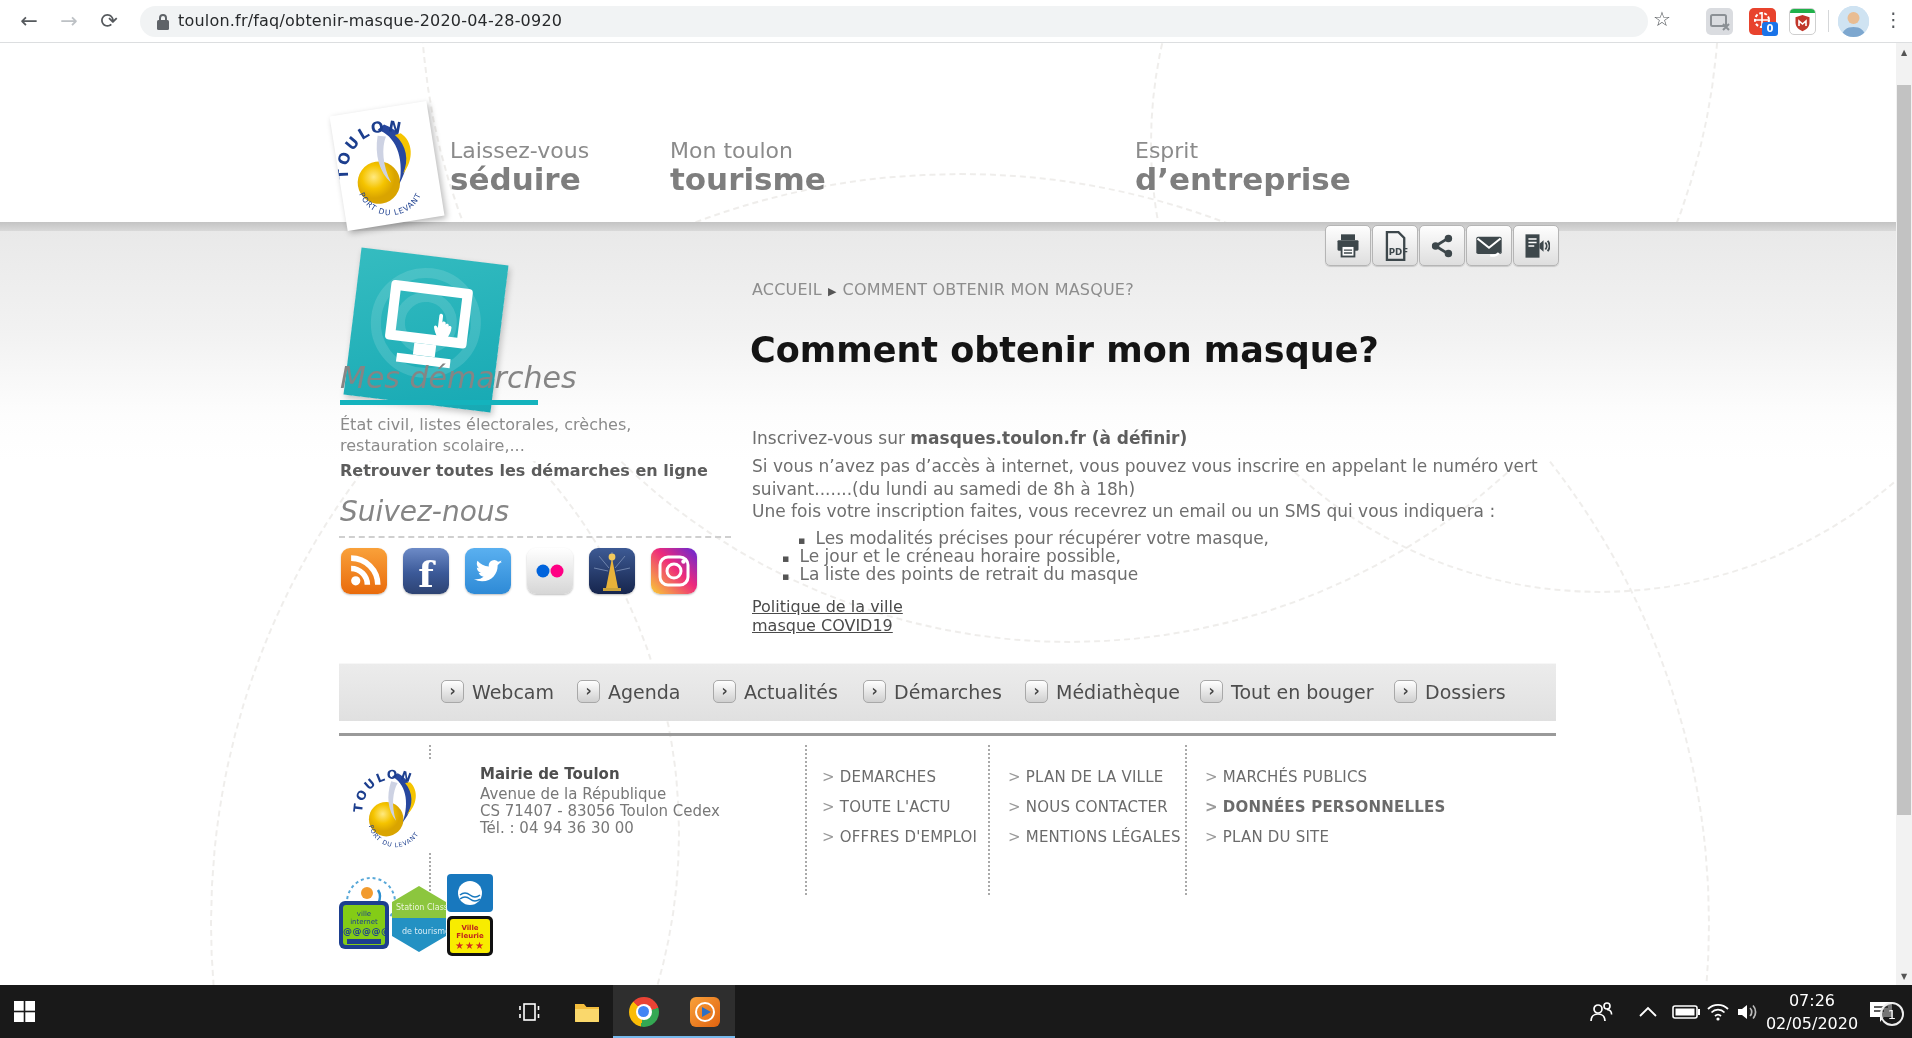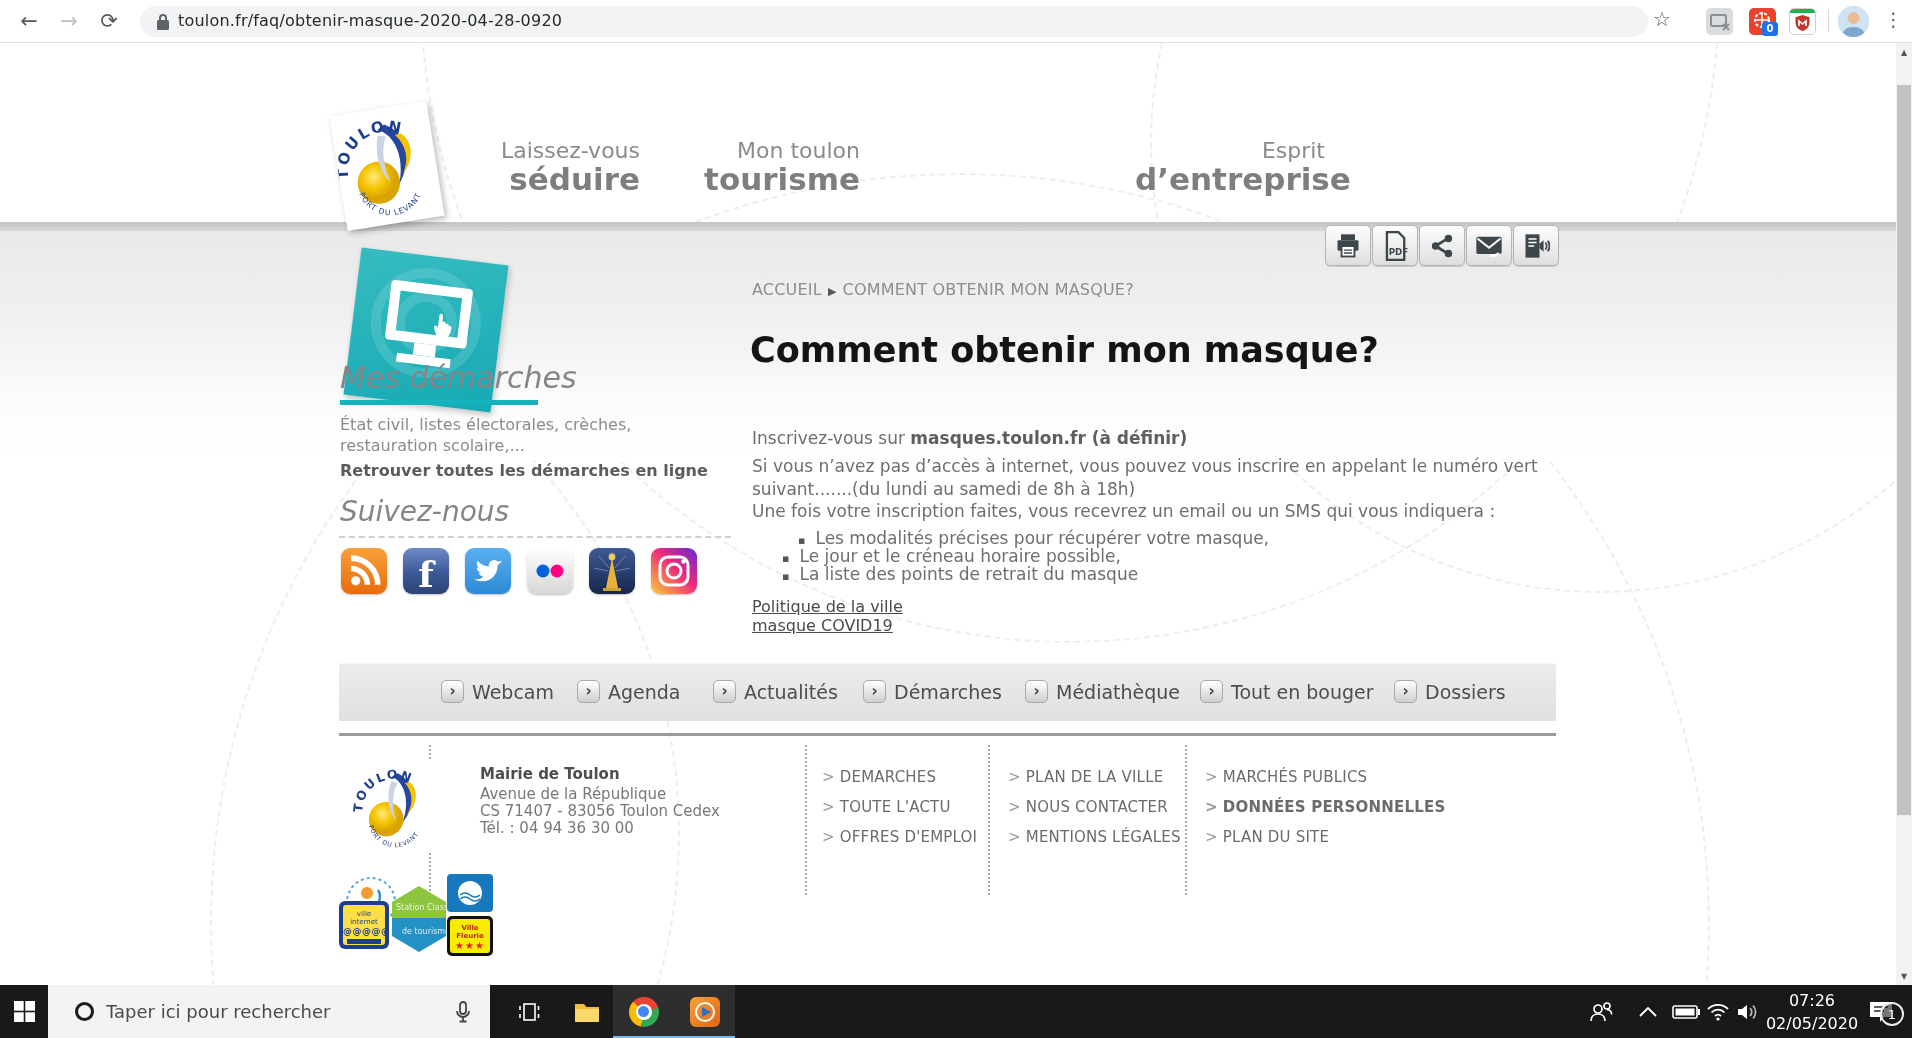--- a/index.html
+++ b/index.html
@@ -18,21 +18,21 @@
   .avatar{left:1838px;top:6px;width:31px;height:31px;border-radius:50%;background:#c6dcf0;overflow:hidden;}
 
   
   .page{left:0;top:43px;width:1896px;height:942px;overflow:hidden;background:#fff;}
   .arc{position:absolute;border:2px dashed #e2e0dc;border-radius:50%;opacity:.55;}
   .graystrip{left:0;top:222px;width:1896px;height:9px;background:linear-gradient(#c3c3c3,#d9d9d9);}
   .contentgrad{left:0;top:231px;width:1896px;height:230px;background:linear-gradient(#e9e9e9,#f2f2f2 45%,#fdfdfd 80%,#fff);}
 
   .logo-card{left:338px;top:108px;width:98px;height:116px;background:#fff;transform:rotate(-9deg);
              box-shadow:2px 3px 6px rgba(0,0,0,.28);}
-  .navitem{top:138px;width:190px;text-align:right;color:#8b8b8b;cursor:pointer;}
+  .navitem{top:138px;width:190px;text-align:left;color:#8b8b8b;cursor:pointer;}
   .navitem .l1{font-size:22px;}
   .navitem .l2{font-size:31px;font-weight:bold;color:#7e7e7e;margin-top:-2px;}
 
   .tile{left:352px;top:256px;width:148px;height:148px;transform:rotate(7deg);
         background:linear-gradient(160deg,#35bcc0,#17a9b4);box-shadow:2px 3px 6px rgba(0,0,0,.22);}
   .tile .swirl{position:absolute;border:10px solid rgba(255,255,255,.13);border-radius:50%;}
   .monitor{position:absolute;left:34px;top:28px;width:82px;height:60px;border:10px solid #fff;border-radius:4px;}
   .mon-stand{position:absolute;left:64px;top:88px;width:22px;height:12px;background:#fff;}
   .mon-base{position:absolute;left:48px;top:100px;width:54px;height:9px;background:#fff;}
 
@@ -365,21 +365,21 @@
       <text x="12" y="50" font-size="8" fill="#d6ecf6">de tourisme</text>
     </svg>
   </div>
   <div class="abs" style="left:447px;top:874px;width:46px;height:38px;background:#1878be;border-radius:4px;">
     <svg width="46" height="38" viewBox="0 0 46 38">
         <circle cx="23" cy="19" r="12" fill="#fff"></circle>
         <path d="M13 21 q5-4 10 0 q5 4 10 0 M13 25 q5-4 10 0 q5 4 10 0" stroke="#1878be" stroke-width="1.6" fill="none"></path>
       </svg>
   </div>
   <div class="abs" style="left:339px;top:901px;width:50px;height:48px;background:#1d3f8f;border-radius:6px;padding:4px;">
-    <div style="background:#fde047;border-radius:3px;height:40px;text-align:center;overflow:hidden;">
+    <div style="background:#84cc16;border-radius:3px;height:40px;text-align:center;overflow:hidden;">
       <div style="font-size:7px;color:#1d3f8f;margin-top:5px;">ville internet</div>
       <div style="font-size:9px;color:#1d3f8f;font-weight:bold;letter-spacing:.5px;">@@@@@</div>
       <div style="height:5px;background:#1d3f8f;margin:3px 4px 0;"></div>
     </div>
   </div>
   <div class="abs" style="left:447px;top:916px;width:46px;height:40px;background:#111;border-radius:5px;padding:3px;">
     <div style="background:#f8ec00;border-radius:3px;height:34px;text-align:center;">
       <div style="font-size:7px;color:#c0251c;font-weight:bold;padding-top:5px;">Ville Fleurie</div>
       <div style="font-size:10px;color:#d42b1e;letter-spacing:1px;">★★★</div>
     </div>
@@ -392,29 +392,20 @@
 
   <div class="abs taskbar"></div>
   <div class="abs" style="left:0;top:985px;width:48px;height:53px;display:flex;align-items:center;justify-content:center;cursor:pointer;">
     <svg width="21" height="21" viewBox="0 0 21 21">
         <rect x="0" y="0" width="9.7" height="9.7" fill="#fff"></rect>
         <rect x="11.3" y="0" width="9.7" height="9.7" fill="#fff"></rect>
         <rect x="0" y="11.3" width="9.7" height="9.7" fill="#fff"></rect>
         <rect x="11.3" y="11.3" width="9.7" height="9.7" fill="#fff"></rect>
       </svg>
   </div>
-  <div class="abs tsearch">
-    <div class="ring"></div>
-    <div class="stext">Taper ici pour rechercher</div>
-    <svg style="margin-left:auto;margin-right:18px;" width="18" height="24" viewBox="0 0 18 24">
-        <rect x="6" y="2" width="6" height="12" rx="3" fill="none" stroke="#444" stroke-width="1.8"></rect>
-        <path d="M3 11 a6 6 0 0 0 12 0" fill="none" stroke="#444" stroke-width="1.8"></path>
-        <path d="M9 17 v4 M5.5 21.5 h7" stroke="#444" stroke-width="1.8"></path>
-      </svg>
-  </div>
   <div class="abs tapp" style="left:498px;">
     <svg width="24" height="24" viewBox="0 0 24 24">
         <rect x="7" y="4" width="11" height="16" fill="none" stroke="#fff" stroke-width="1.6"></rect>
         <path d="M3 6 v4 M3 14 v4 M21.5 6 v4 M21.5 14 v4" stroke="#fff" stroke-width="1.6"></path>
       </svg>
   </div>
   <div class="abs tapp" style="left:556px;">
     <svg width="28" height="24" viewBox="0 0 28 24">
         <path d="M2 4 h9 l2.5 3 H26 v15 H2 z" fill="#f3bd3c"></path>
         <path d="M2 9 h24 v11 a2 2 0 0 1-2 2 H4 a2 2 0 0 1-2-2 z" fill="#fad86c"></path>

